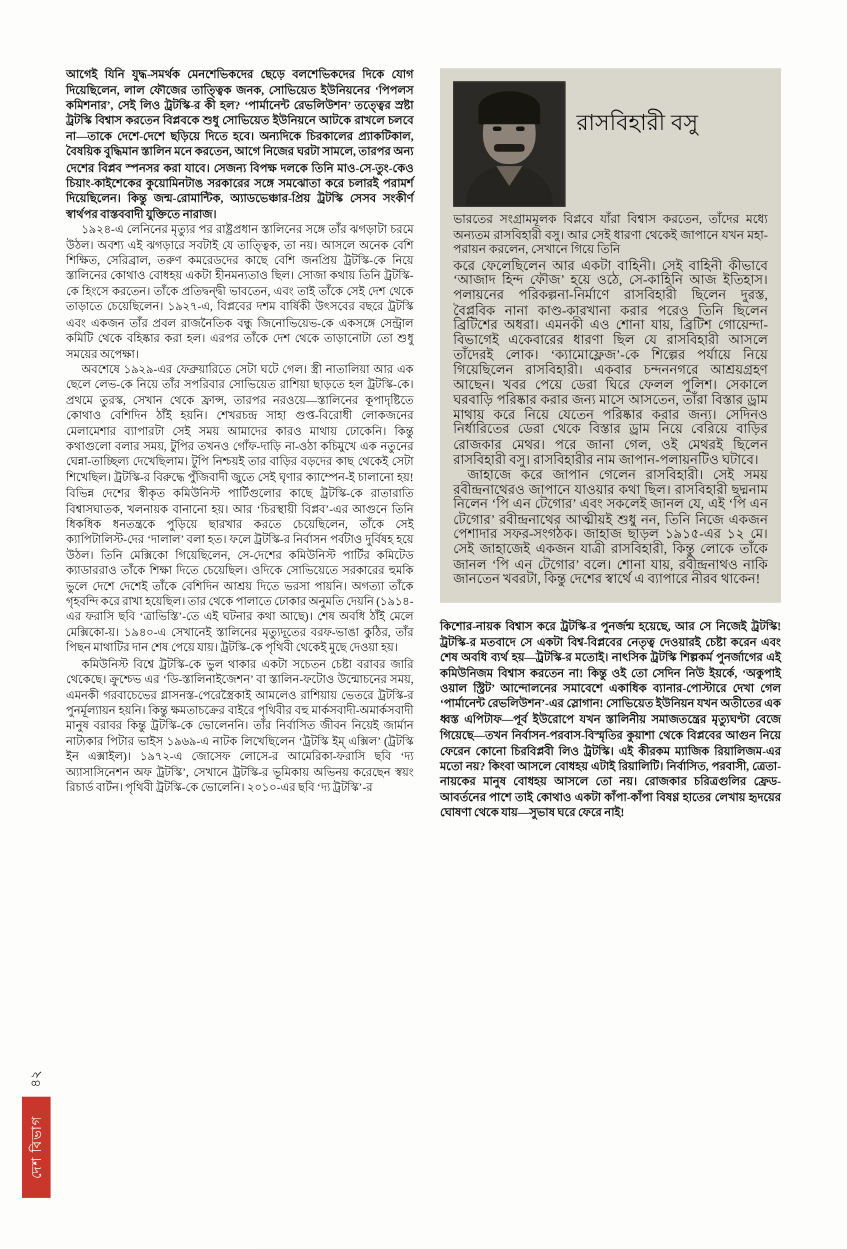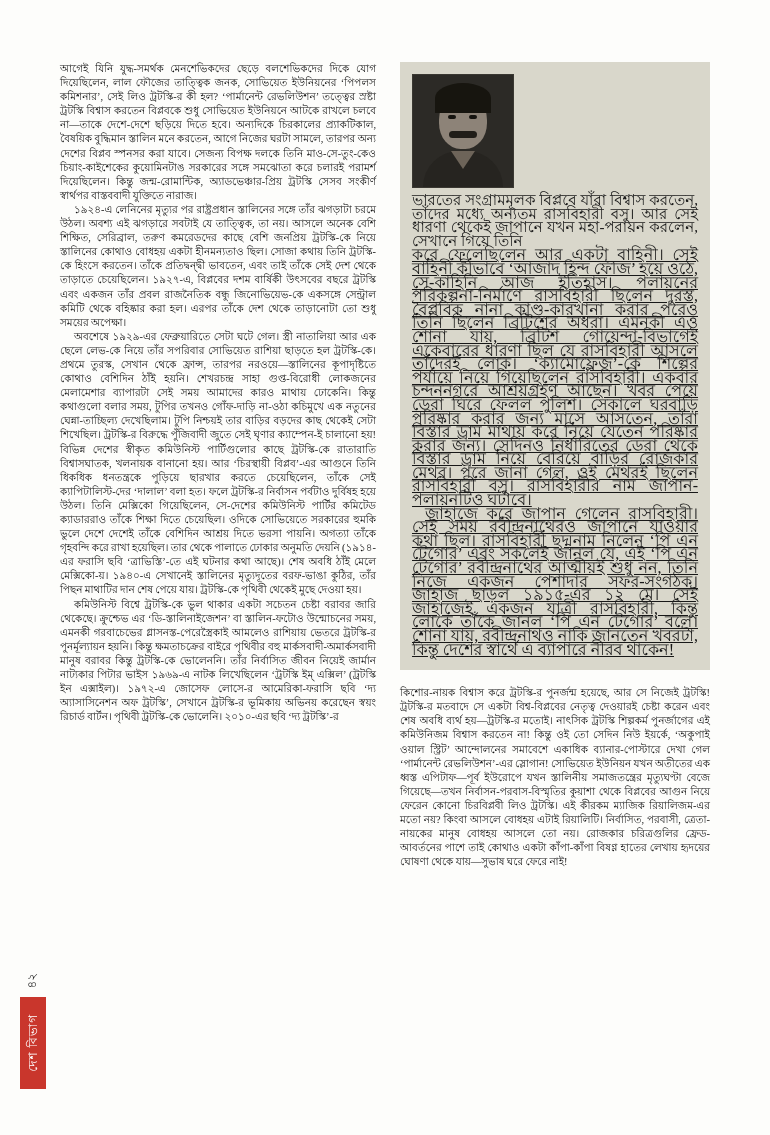--- a/index.html
+++ b/index.html
@@ -47,21 +47,21 @@
     font-size: 10.4px;
     line-height: 14.1px;
     text-align: justify;
     text-justify: inter-word;
     margin: 0 0 0 0;
     color: #141414;
     word-spacing: -0.3px;
     hyphens: none;
   }
   .para + .para { text-indent: 14px; }
-  .para.first { text-indent: 0; }
+  .para.first { text-indent: 0; font-weight: bold; }
 
   
   .feature {
     position: relative;
     width: 310px;
     background: #d9d7cb;
     padding: 12px 12px 14px 12px;
     box-sizing: border-box;
     margin-bottom: 14px;
   }
@@ -136,33 +136,32 @@
   }
   .feature-title {
     font-size: 20px;
     line-height: 24px;
     color: #111;
     padding-top: 26px;
     letter-spacing: 0.2px;
     flex: 1 1 auto;
   }
   .feature-lead {
-    font-size: 15px;
+    font-size: 11px;
     line-height: 13.6px;
     text-align: justify;
     margin-top: 6px;
     color: #181818;
   }
   .feature-body {
-    font-size: 16px;
+    font-size: 12px;
     line-height: 13.6px;
     text-align: justify;
     color: #181818;
     margin-top: 0;
-    text-decoration: underline;
   }
   .feature-body.indent { text-indent: 13px; }
   .lead-wrap {
     margin-top: 6px;
   }
   .lead-wrap p { margin: 0; }
 
   
   .right-text { margin-top: 16px; }
 
@@ -217,20 +216,21 @@
         <div class="feature-head">
           <div class="portrait">
             <div class="body"></div>
             <div class="collar"></div>
             <div class="face"></div>
             <div class="hair"></div>
             <div class="eye l"></div>
             <div class="eye r"></div>
             <div class="mustache"></div>
           </div>
+          <div class="feature-title">রাসবিহারী বসু</div>
         </div>
         <div class="lead-wrap">
           <p class="feature-lead">ভারতের সংগ্রামমূলক বিপ্লবে যাঁরা বিশ্বাস করতেন, তাঁদের মধ্যে অন্যতম রাসবিহারী বসু। আর সেই ধারণা থেকেই জাপানে যখন মহা-পরায়ন করলেন, সেখানে গিয়ে তিনি</p>
           <p class="feature-body">করে ফেলেছিলেন আর একটা বাহিনী। সেই বাহিনী কীভাবে ‘আজাদ হিন্দ ফৌজ’ হয়ে ওঠে, সে-কাহিনি আজ ইতিহাস। পলায়নের পরিকল্পনা-নির্মাণে রাসবিহারী ছিলেন দুরস্ত, বৈপ্লবিক নানা কাণ্ড-কারখানা করার পরেও তিনি ছিলেন ব্রিটিশের অধরা। এমনকী এও শোনা যায়, ব্রিটিশ গোয়েন্দা-বিভাগেই একেবারের ধারণা ছিল যে রাসবিহারী আসলে তাঁদেরই লোক। ‘ক্যামোফ্লেজ’-কে শিল্পের পর্যায়ে নিয়ে গিয়েছিলেন রাসবিহারী। একবার চন্দননগরে আশ্রয়গ্রহণ আছেন। খবর পেয়ে ডেরা ঘিরে ফেলল পুলিশ। সেকালে ঘরবাড়ি পরিষ্কার করার জন্য মাসে আসতেন, তাঁরা বিস্তার ড্রাম মাথায় করে নিয়ে যেতেন পরিষ্কার করার জন্য। সেদিনও নির্ধারিতের ডেরা থেকে বিস্তার ড্রাম নিয়ে বেরিয়ে বাড়ির রোজকার মেথর। পরে জানা গেল, ওই মেথরই ছিলেন রাসবিহারী বসু। রাসবিহারীর নাম জাপান-পলায়নটিও ঘটাবে।</p>
           <p class="feature-body indent">জাহাজে করে জাপান গেলেন রাসবিহারী। সেই সময় রবীন্দ্রনাথেরও জাপানে যাওয়ার কথা ছিল। রাসবিহারী ছদ্মনাম নিলেন ‘পি এন টেগোর’ এবং সকলেই জানল যে, এই ‘পি এন টেগোর’ রবীন্দ্রনাথের আত্মীয়ই শুধু নন, তিনি নিজে একজন পেশাদার সফর-সংগঠক। জাহাজ ছাড়ল ১৯১৫-এর ১২ মে। সেই জাহাজেই একজন যাত্রী রাসবিহারী, কিন্তু লোকে তাঁকে জানল ‘পি এন টেগোর’ বলে। শোনা যায়, রবীন্দ্রনাথও নাকি জানতেন খবরটা, কিন্তু দেশের স্বার্থে এ ব্যাপারে নীরব থাকেন!</p>
         </div>
       </div>
 
       <div class="right-text">
         <p class="para first">কিশোর-নায়ক বিশ্বাস করে ট্রটস্কি-র পুনর্জন্ম হয়েছে, আর সে নিজেই ট্রটস্কি! ট্রটস্কি-র মতবাদে সে একটা বিশ্ব-বিপ্লবের নেতৃত্ব দেওয়ারই চেষ্টা করেন এবং শেষ অবধি ব্যর্থ হয়—ট্রটস্কি-র মতোই। নাৎসিক ট্রটস্কি শিল্পকর্ম পুনর্জাগের এই কমিউনিজম বিশ্বাস করতেন না! কিন্তু ওই তো সেদিন নিউ ইয়র্কে, ‘অকুপাই ওয়াল স্ট্রিট’ আন্দোলনের সমাবেশে একাধিক ব্যানার-পোস্টারে দেখা গেল ‘পার্মানেন্ট রেভলিউশন’-এর স্লোগান! সোভিয়েত ইউনিয়ন যখন অতীতের এক ধ্বস্ত এপিটাফ—পূর্ব ইউরোপে যখন স্তালিনীয় সমাজতন্ত্রের মৃত্যুঘণ্টা বেজে গিয়েছে—তখন নির্বাসন-পরবাস-বিস্মৃতির কুয়াশা থেকে বিপ্লবের আগুন নিয়ে ফেরেন কোনো চিরবিপ্লবী লিও ট্রটস্কি। এই কীরকম ম্যাজিক রিয়ালিজম-এর মতো নয়? কিংবা আসলে বোধহয় এটাই রিয়ালিটি। নির্বাসিত, পরবাসী, ত্রেতা-নায়কের মানুষ বোধহয় আসলে তো নয়। রোজকার চরিত্রগুলির ফ্রেড-আবর্তনের পাশে তাই কোথাও একটা কাঁপা-কাঁপা বিষণ্ণ হাতের লেখায় হৃদয়ের ঘোষণা থেকে যায়—সুভাষ ঘরে ফেরে নাই!</p>

